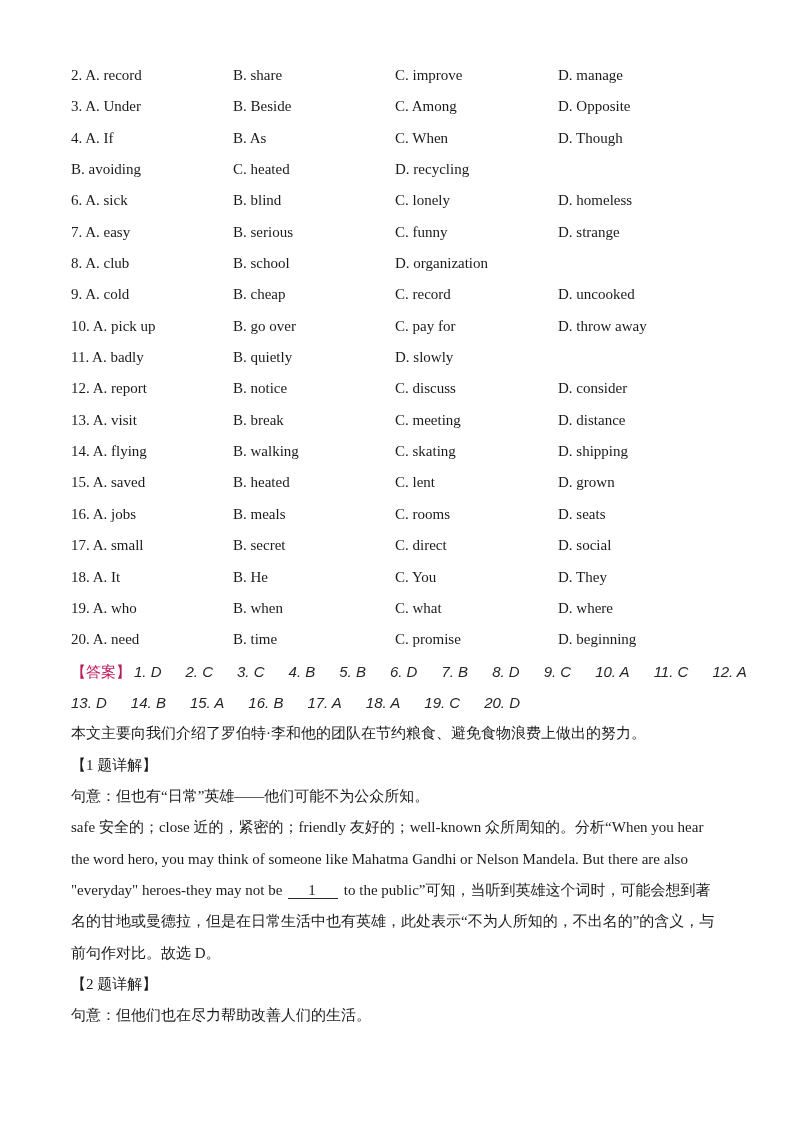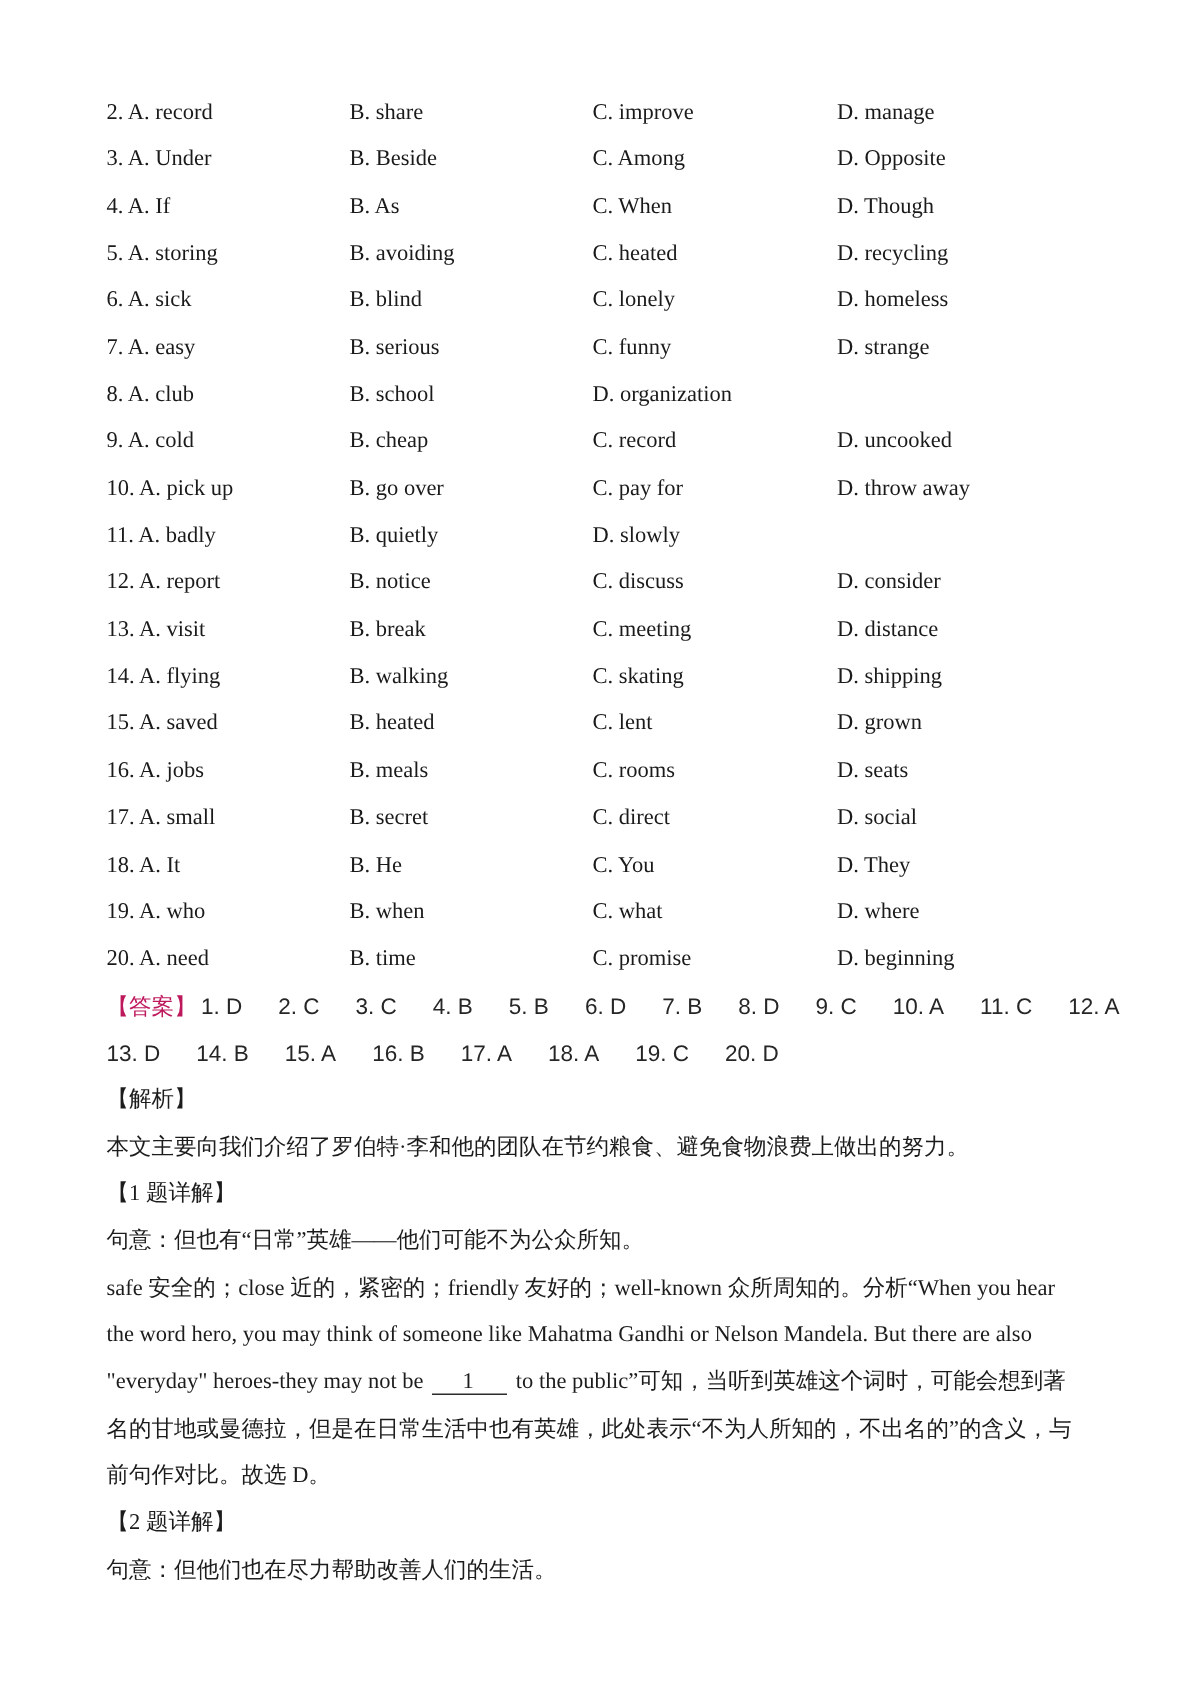--- a/index.html
+++ b/index.html
@@ -31,21 +31,21 @@
   .ans-line {
     line-height: 31.35px;
     height: 31.35px;
     white-space: nowrap;
   }
   .blue-label {
     color: #be185d;
     font-family: "Liberation Serif", serif;
   }
   .ans-label { margin-right: 3px; }
-  .ans-item { display: inline-block; margin-right: 24px; }
+  .ans-item { display: inline-block; margin-right: 24px; font-style: italic; }
   .analysis p {
     margin: 0;
     line-height: 31.35px;
     color: #1c1c1c;
   }
   .analysis .lbl-line { line-height: 31.35px; height: 31.35px; }
   .blank {
     display: inline;
     border-bottom: 1px solid #2b2b2b;
     padding: 0 22px 0 20px;
@@ -70,21 +70,20 @@
         <span class="q-cell">C. Among</span>
         <span class="q-cell">D. Opposite</span>
       </div>
       <div class="q-row">
         <span class="q-cell">4. A. If</span>
         <span class="q-cell">B. As</span>
         <span class="q-cell">C. When</span>
         <span class="q-cell">D. Though</span>
       </div>
       <div class="q-row">
-        <span class="q-cell">5. A. storing</span>
         <span class="q-cell">B. avoiding</span>
         <span class="q-cell">C. heated</span>
         <span class="q-cell">D. recycling</span>
       </div>
       <div class="q-row">
         <span class="q-cell">6. A. sick</span>
         <span class="q-cell">B. blind</span>
         <span class="q-cell">C. lonely</span>
         <span class="q-cell">D. homeless</span>
       </div>
@@ -173,21 +172,20 @@
     </div>
 
   <div class="answers-block">
     <div class="ans-line">
       <span class="blue-label ans-label">【答案】</span><span id="ans-line-1-items"><span class="ans-item">1. D</span><span class="ans-item">2. C</span><span class="ans-item">3. C</span><span class="ans-item">4. B</span><span class="ans-item">5. B</span><span class="ans-item">6. D</span><span class="ans-item">7. B</span><span class="ans-item">8. D</span><span class="ans-item">9. C</span><span class="ans-item">10. A</span><span class="ans-item">11. C</span><span class="ans-item">12. A</span></span>
     </div>
     <div class="ans-line" id="ans-line-2-items"><span class="ans-item">13. D</span><span class="ans-item">14. B</span><span class="ans-item">15. A</span><span class="ans-item">16. B</span><span class="ans-item">17. A</span><span class="ans-item">18. A</span><span class="ans-item">19. C</span><span class="ans-item">20. D</span></div>
   </div>
 
   <div class="analysis">
-    <p class="lbl-line blue-label">【解析】</p>
     <p>本文主要向我们介绍了罗伯特·李和他的团队在节约粮食、避免食物浪费上做出的努力。</p>
     <p>【1 题详解】</p>
     <p>句意：但也有“日常”英雄——他们可能不为公众所知。</p>
     <p><span>safe 安全的；close 近的，紧密的；friendly 友好的；well-known 众所周知的。分析“When you hear the word hero, you may think of someone like Mahatma Gandhi or Nelson Mandela. But there are also "everyday" heroes-they may not be</span><span class="blank">1</span><span>to the public”可知，当听到英雄这个词时，可能会想到著名的甘地或曼德拉，但是在日常生活中也有英雄，此处表示“不为人所知的，不出名的”的含义，与前句作对比。故选 D。</span></p>
     <p>【2 题详解】</p>
     <p>句意：但他们也在尽力帮助改善人们的生活。</p>
   </div>
 
 </div>
 

